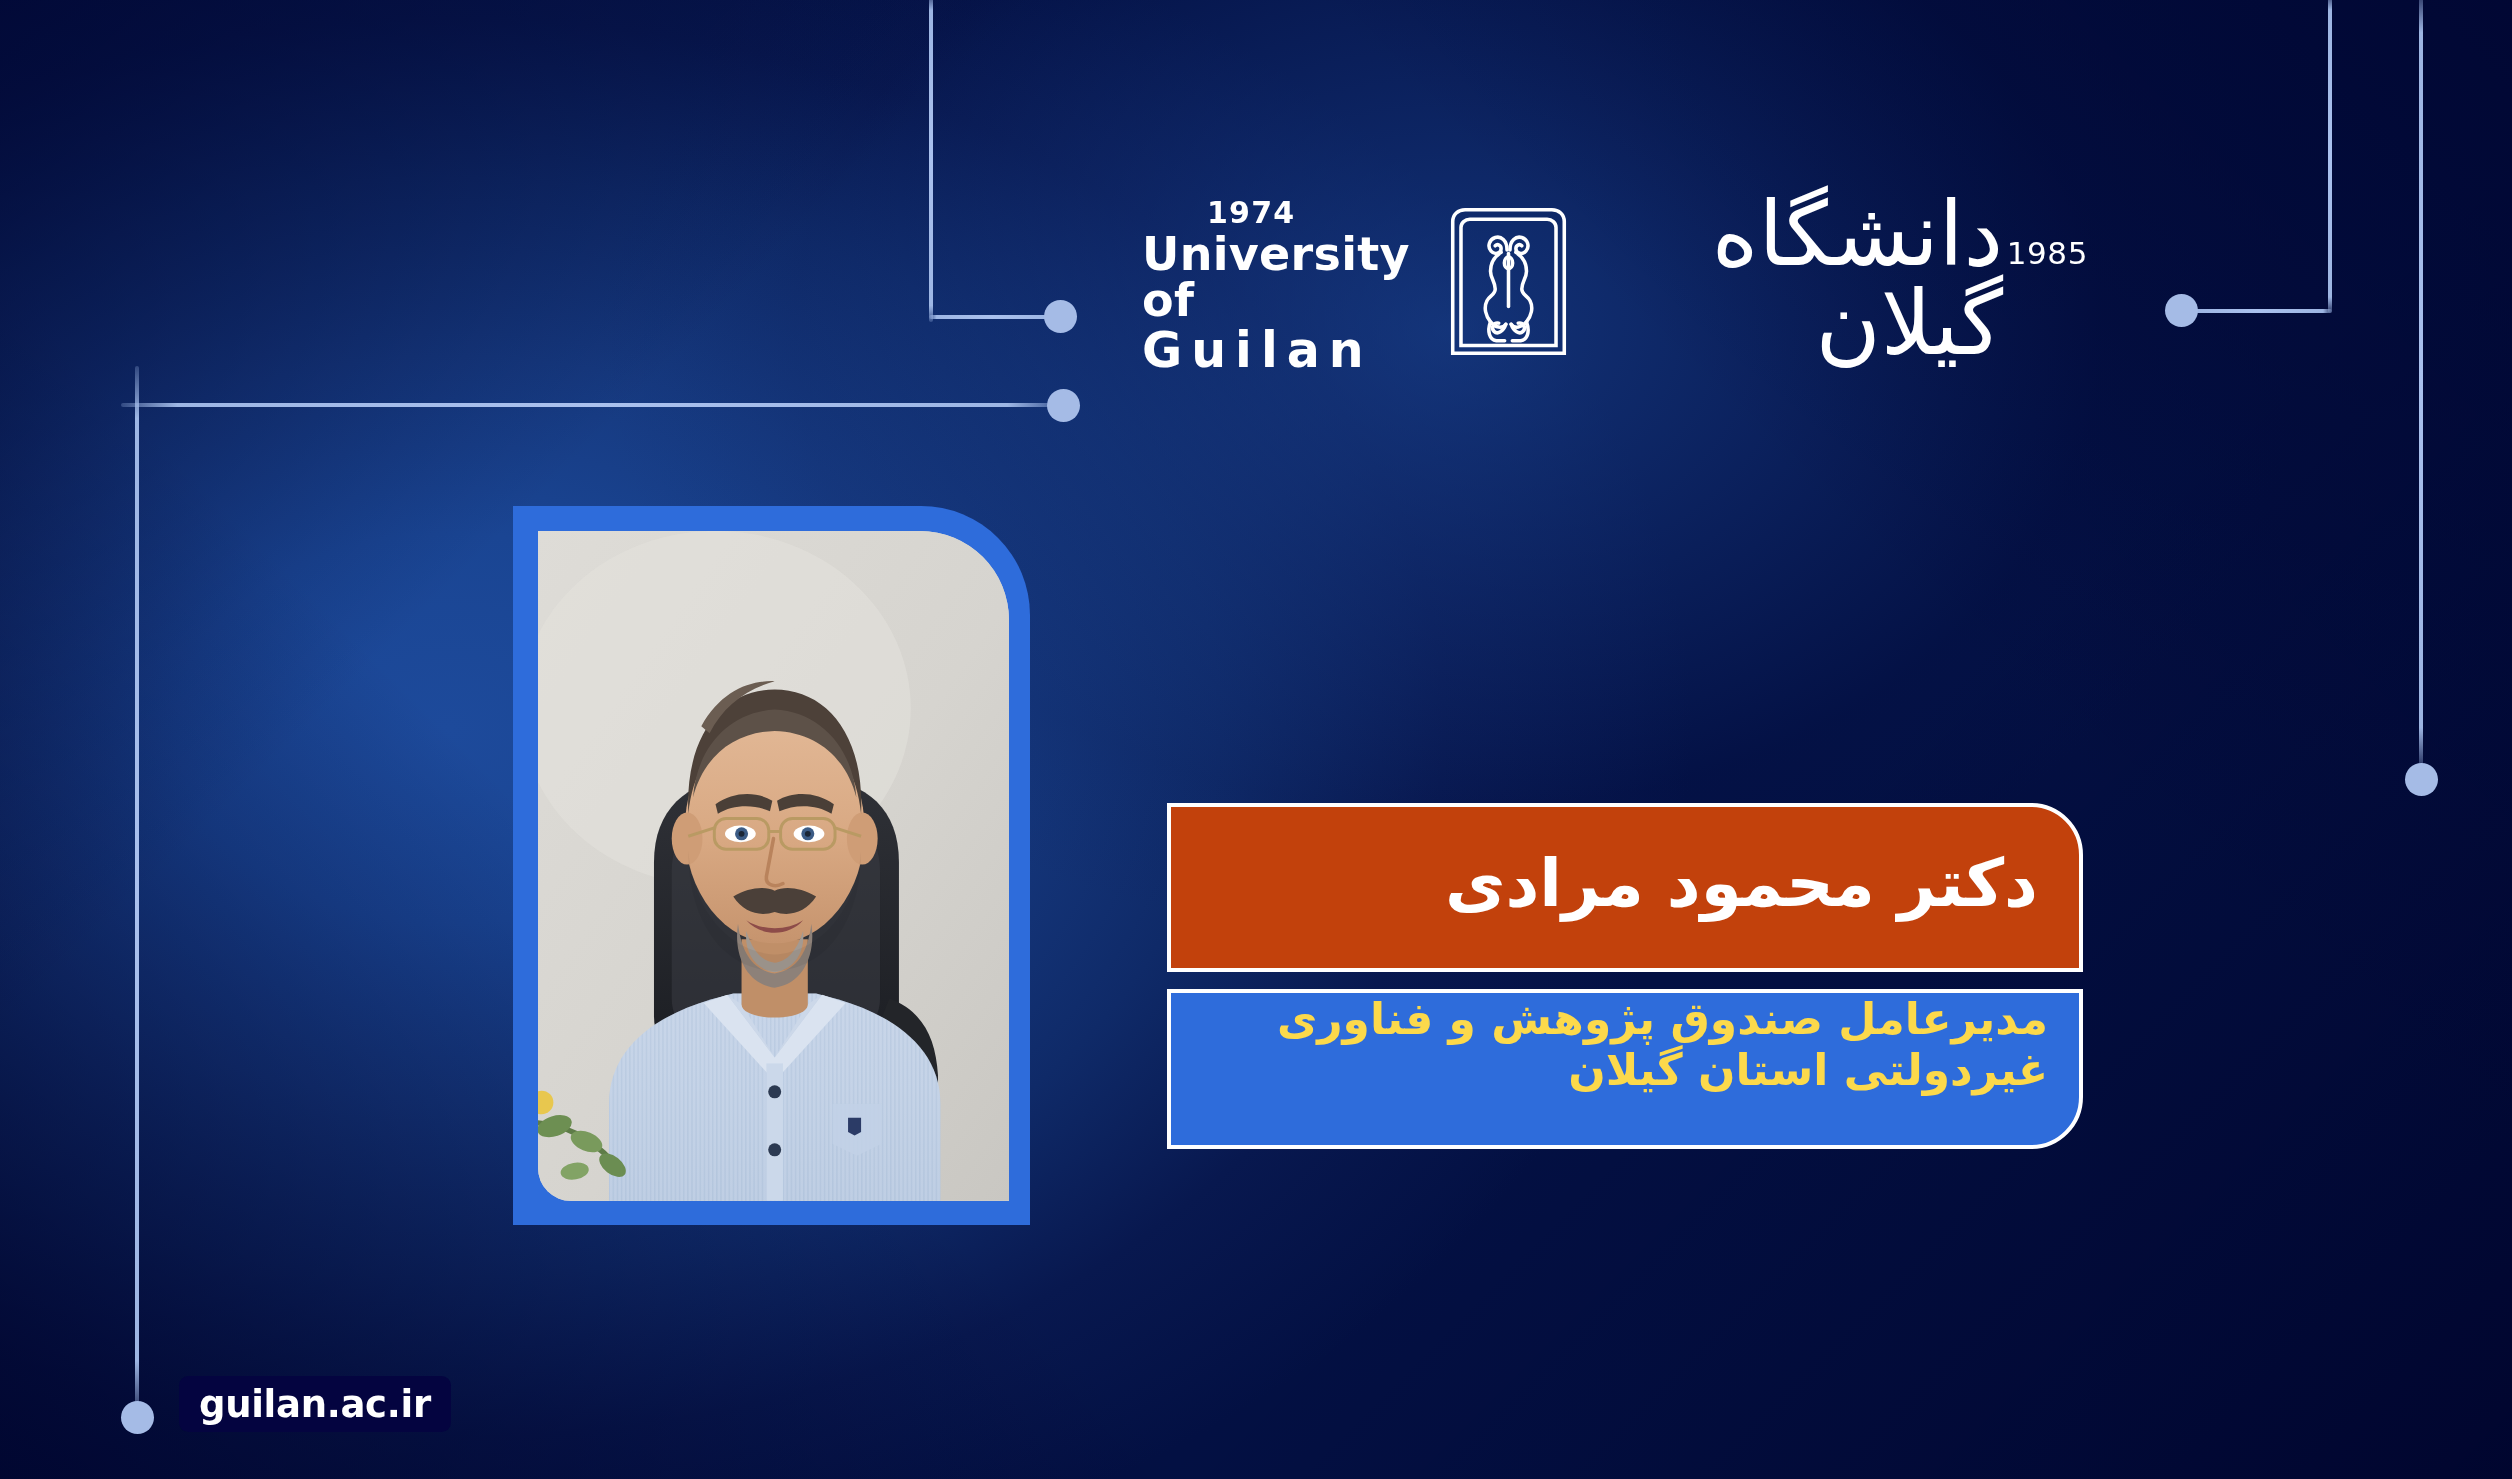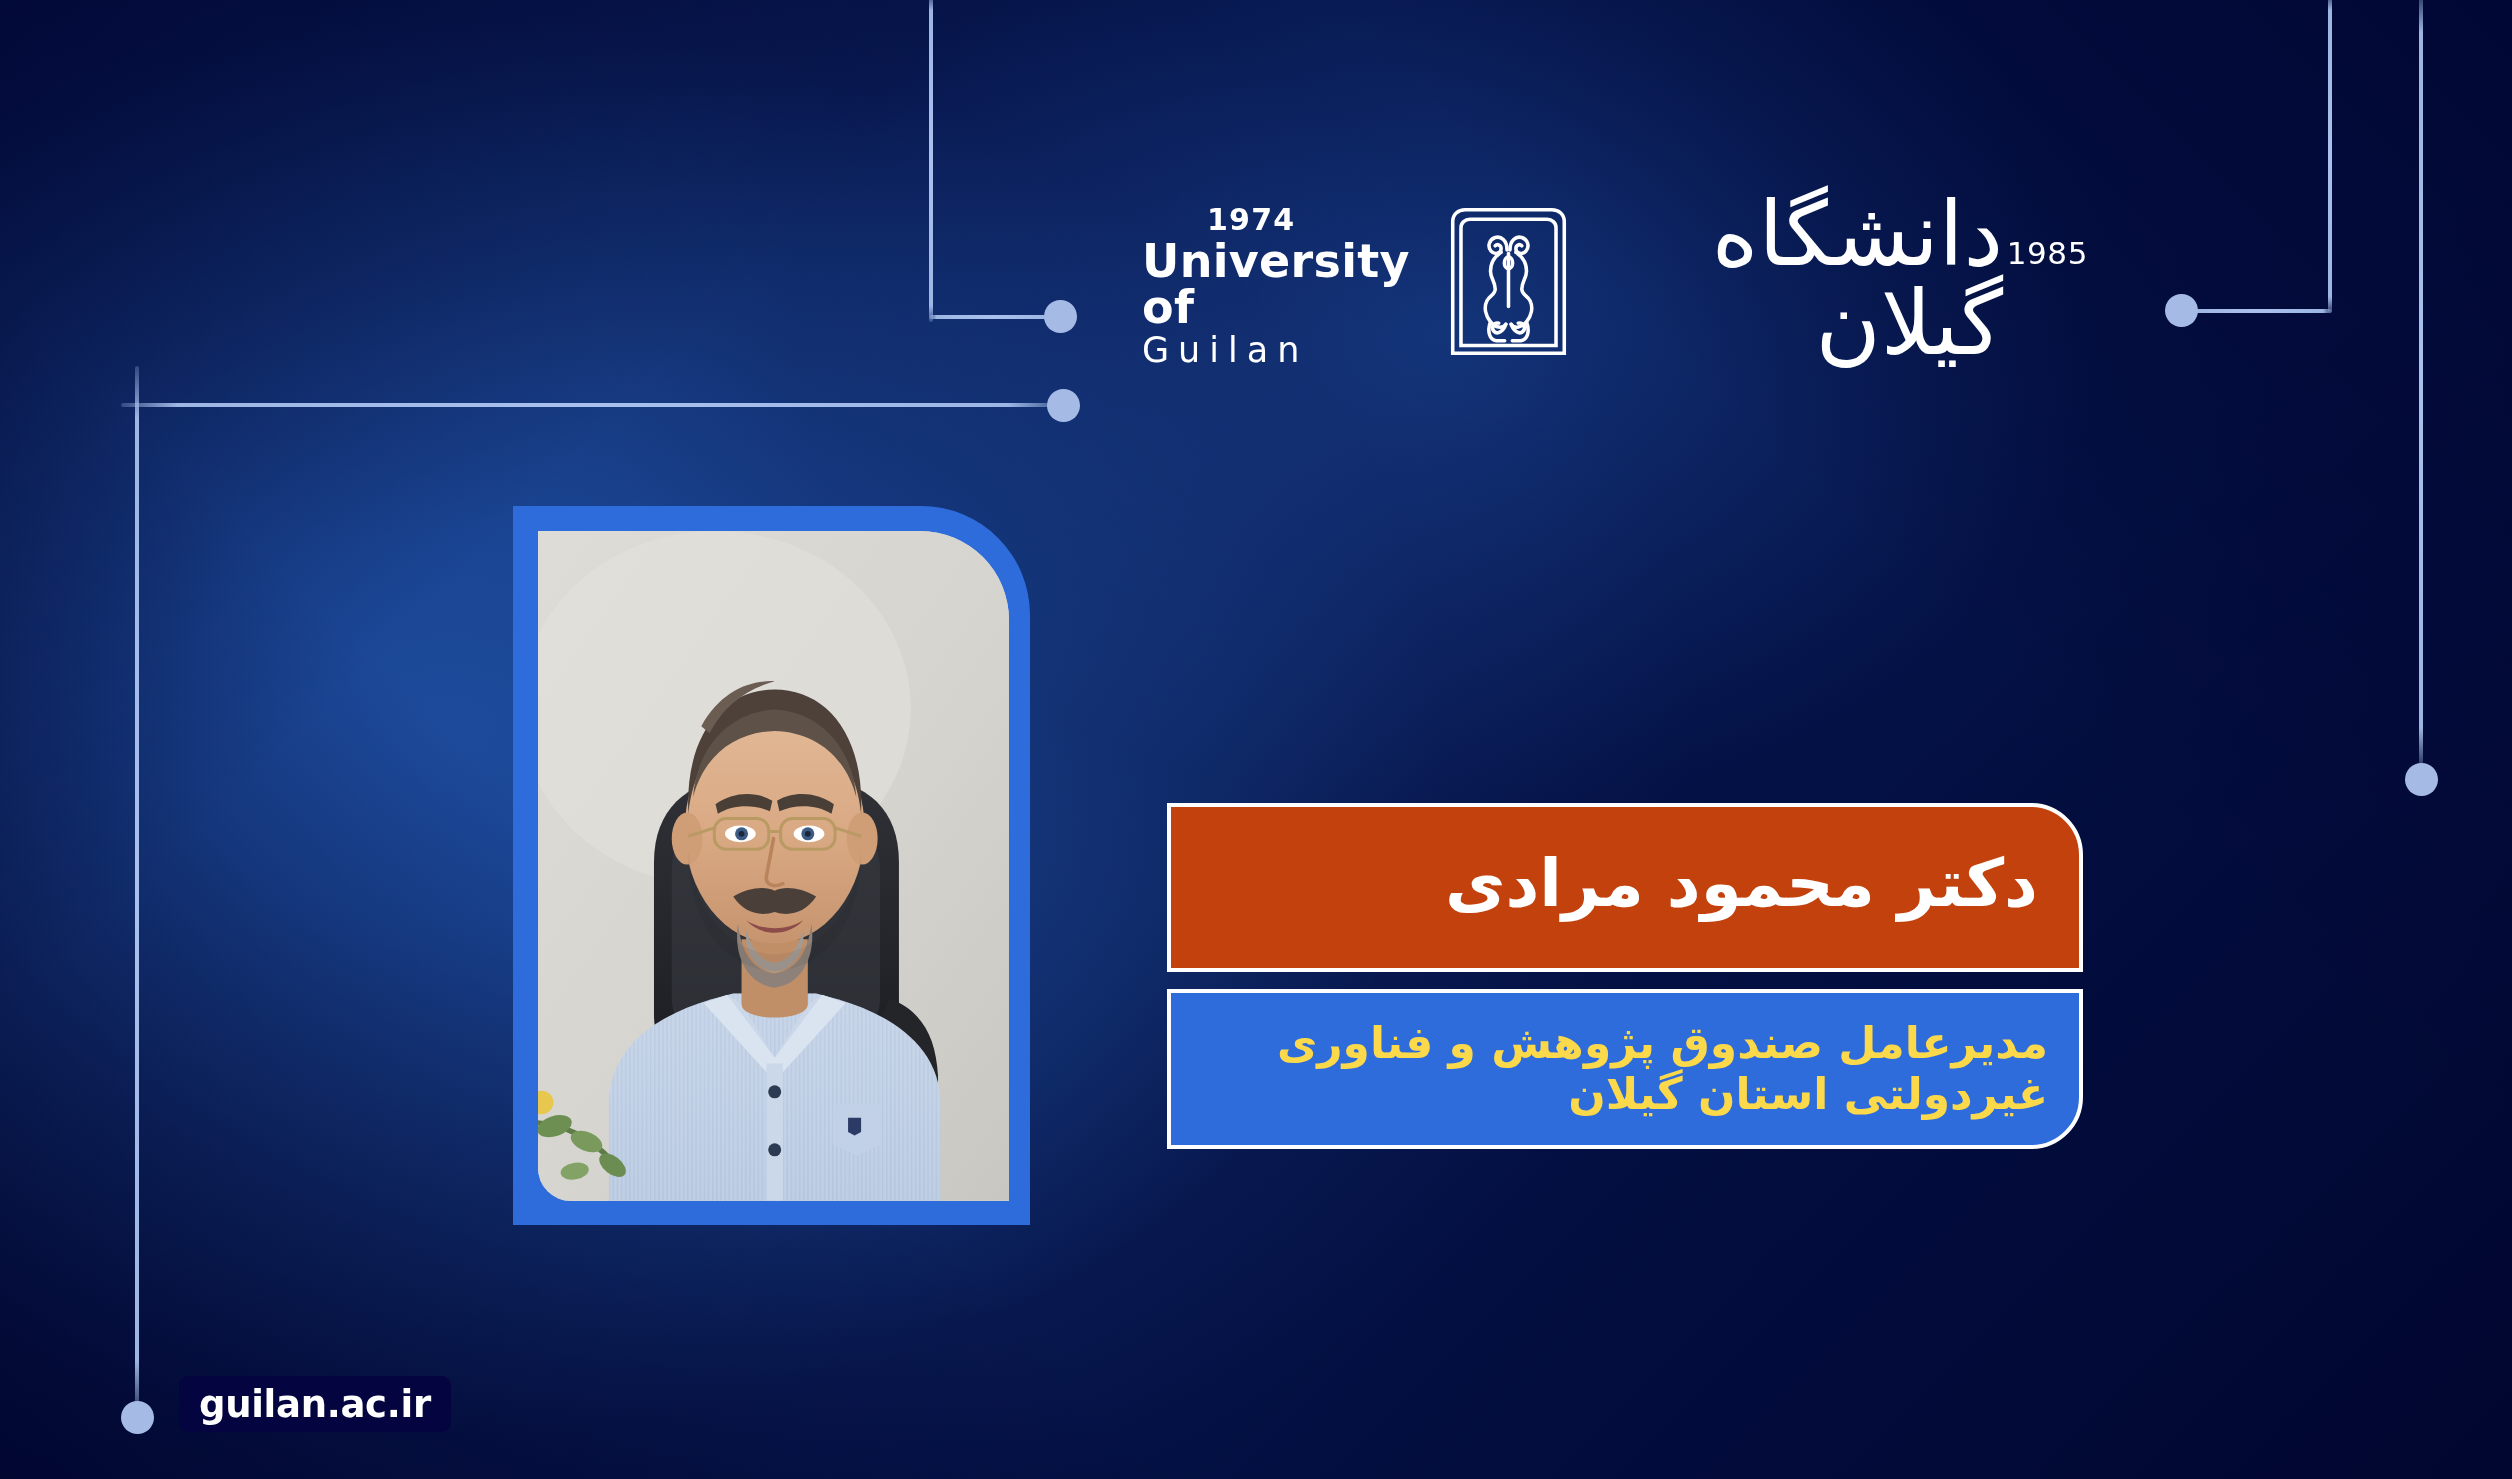--- a/index.html
+++ b/index.html
@@ -109,22 +109,22 @@
     letter-spacing: 1.2px;
     margin-left: 65px;
     margin-bottom: 3.5px;
   }
   .logo-univ {
     font-size: 46px;
     font-weight: 700;
     letter-spacing: 0.3px;
   }
   .logo-guilan {
-    font-size: 35px;
-    font-weight: normal;
+    font-size: 49px;
+    font-weight: bold;
     letter-spacing: 9px;
     margin-top: 3px;
   }
   .logo-mark {
     position: relative;
     width: 121px;
     height: 151px;
     margin: 0 13px;
     flex: 0 0 auto;
   }
@@ -202,21 +202,21 @@
     top: 989px;
     width: 916px;
     height: 160px;
     background: #2e6cdb;
     border: 4.7px solid #ffffff;
     border-radius: 0 0 52px 0;
     box-sizing: border-box;
     display: flex;
     flex-direction: column;
     align-items: flex-end;
-    justify-content: center;
+    justify-content: flex-start;
     padding: 0 31px 2.4px 24px;
   }
   .title-line {
     color: #fcd94b;
     font-size: 44px;
     font-weight: bold;
     direction: rtl;
     white-space: nowrap;
     line-height: 1.16;
     letter-spacing: 0.3px;

